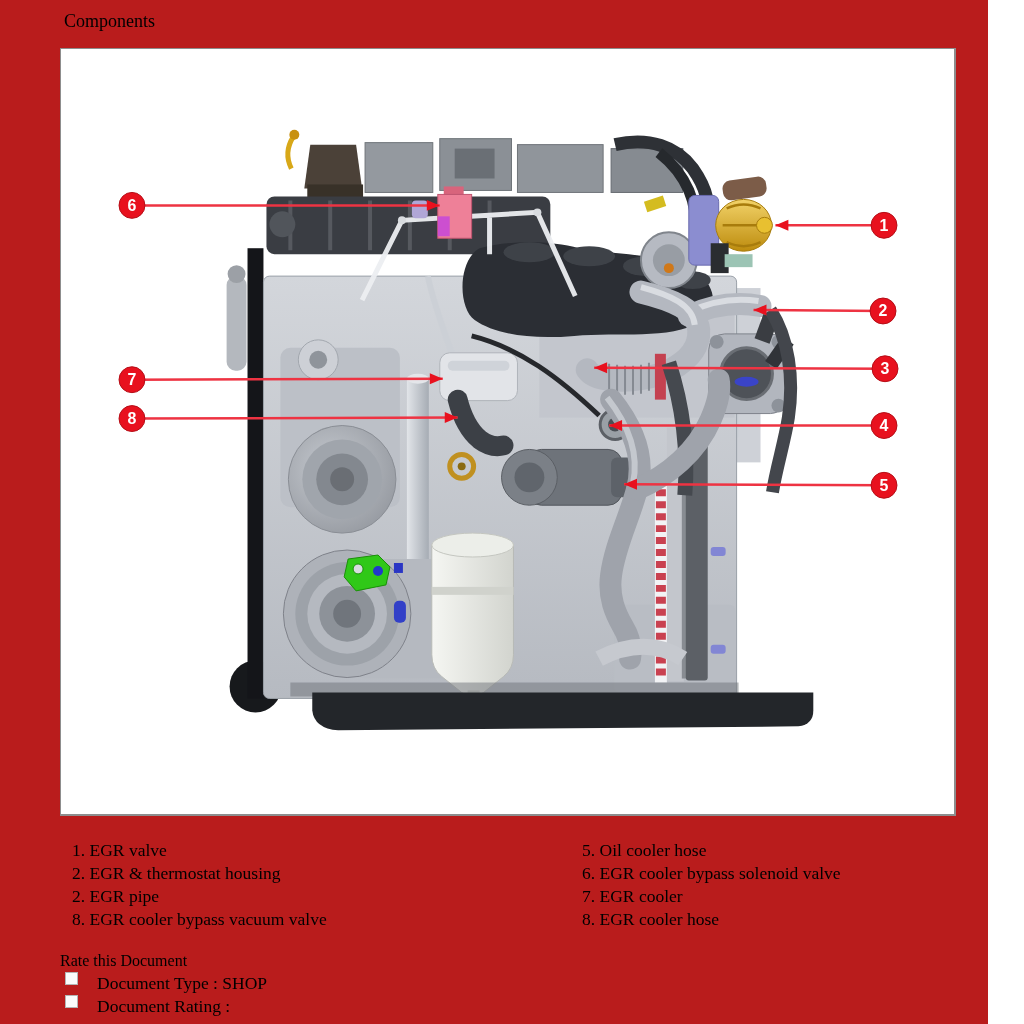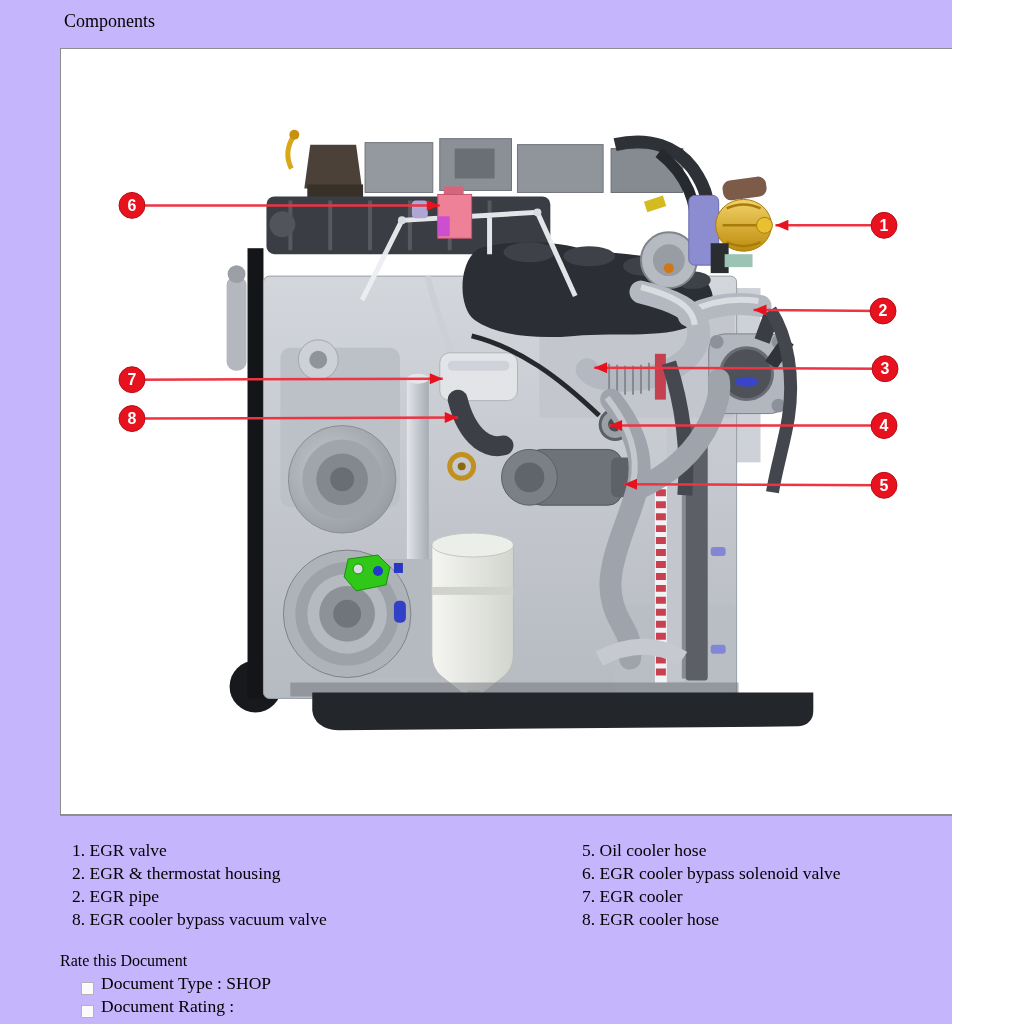--- a/index.html
+++ b/index.html
@@ -1,29 +1,29 @@
 <!DOCTYPE html>
 <html><head>
 <meta charset="utf-8">
 <style>
   html,body{margin:0;padding:0;background:#ffffff;}
-  .page{position:relative;width:952px;height:1024px;background:#c4b5fd;color:#000;
-        font-family:"Liberation Serif", serif;overflow:hidden;}
+  .page{position:relative;width:952px;height:1024px;background:#b91c1c;color:#000;
+        font-family:"Liberation Serif", serif;overflow:hidden;padding-left:36px;}
   .title{position:absolute;left:64px;top:11px;font-size:18px;}
   .diagram-box{position:absolute;left:60px;top:48px;width:896px;height:768px;
         box-sizing:border-box;background:#fff;
         border:1px solid #8d8d8d;border-right-width:2px;border-bottom-width:2px;}
   .diagram-box svg{display:block;width:100%;height:100%;}
   .callout-num{font:bold 16px "Liberation Sans", sans-serif;fill:#ffffff;}
   .legend{position:absolute;left:64px;top:831px;display:flex;font-size:17.5px;line-height:23px;}
   .legend ul{list-style:none;margin:8px;padding:0;}
   .legend .col-left{width:494px;}
   .footer{position:absolute;left:60px;top:949px;font-size:17.5px;line-height:23px;}
   .footer-heading{margin:0;font-weight:normal;font-size:16px;}
-  .footer-item{display:flex;align-items:flex-end;margin-left:21px;height:23px;}
+  .footer-item{display:flex;align-items:flex-start;margin-left:5px;height:23px;gap:12px;}
   .checkbox{display:inline-block;width:11px;height:11px;border:1px solid #b4b4b4;
         background:#fbfbfb;margin-right:7px;flex:none;}
 </style>
 </head>
 <body>
 
 <div class="page">
 
   <div class="title">Components</div>
 

